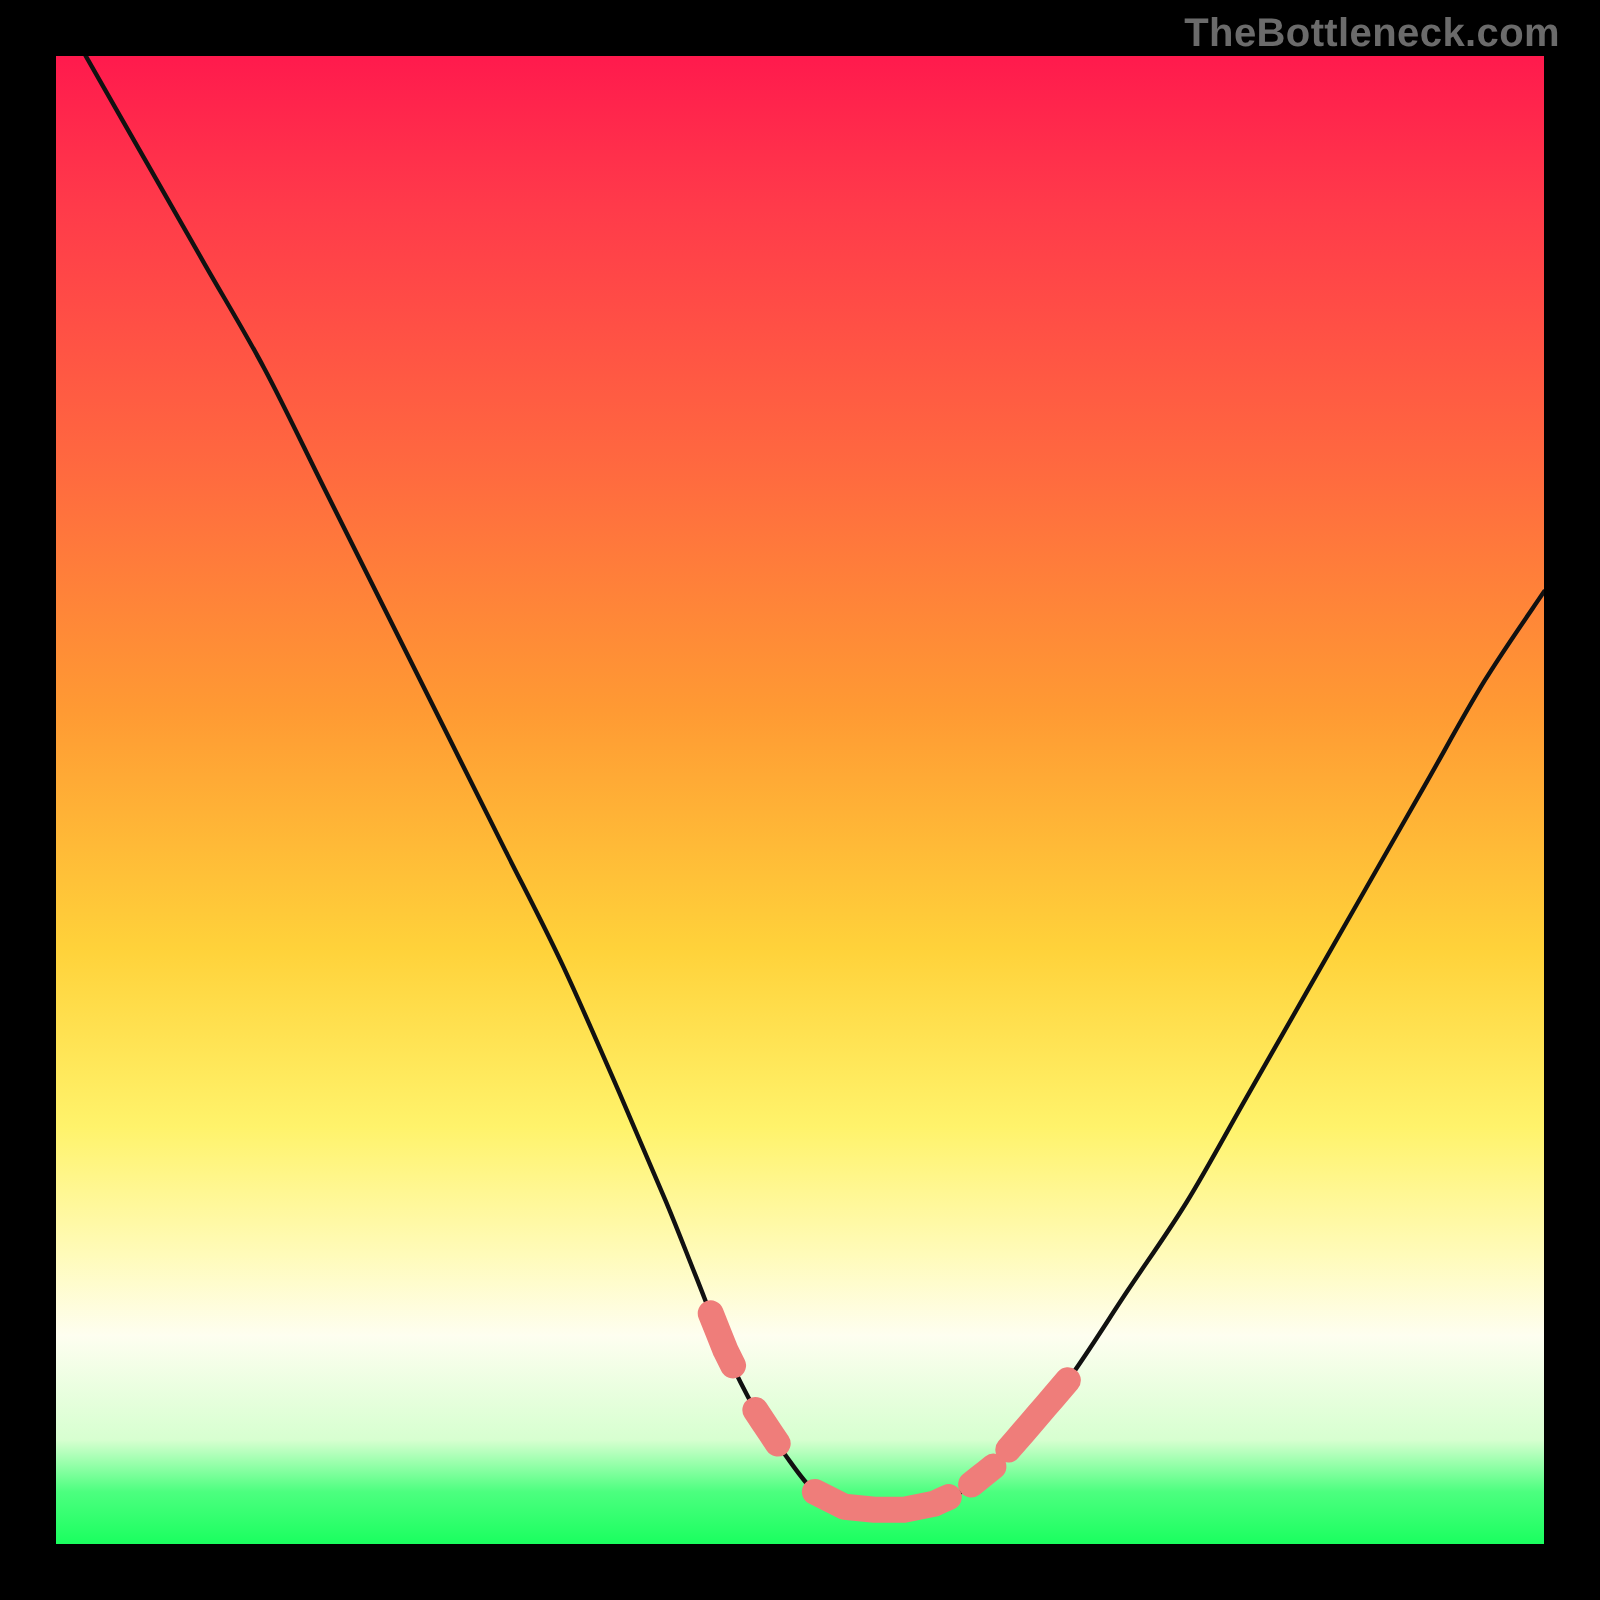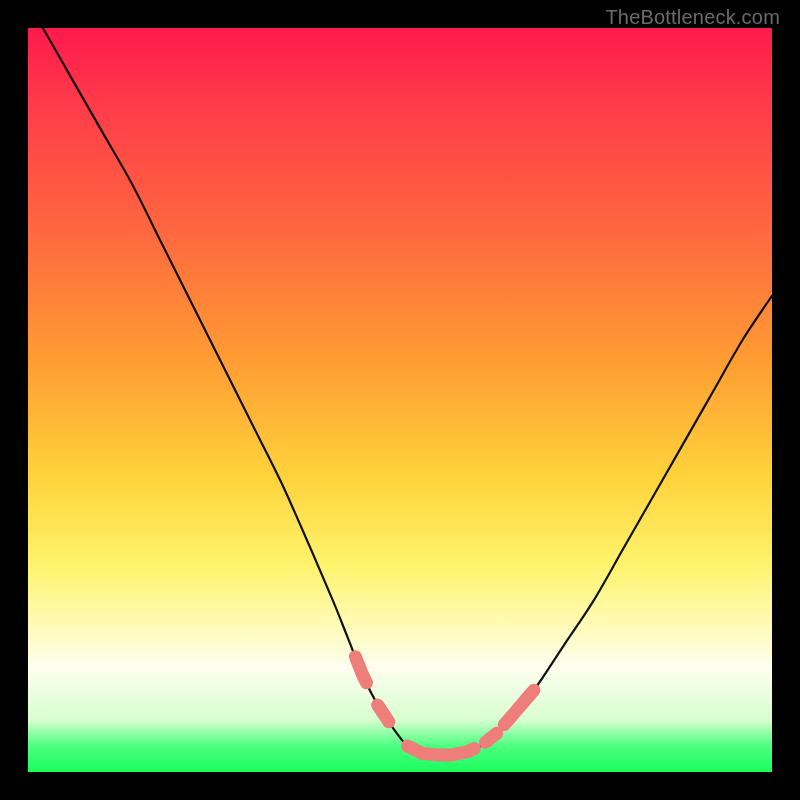--- a/index.html
+++ b/index.html
@@ -45,21 +45,21 @@
     left: 0;
     top: 0;
     width: 744px;
     height: 744px;
   }
   .attribution {
     position: absolute;
     top: 6px;
     right: 20px;
     font-size: 20px;
-    font-weight: 400;
+    font-weight: 700;
     color: #6b6b6b;
     letter-spacing: 0.2px;
     user-select: none;
   }
 </style>
 </head>
 <body>
 
 <div class="frame">
   <div class="plot-area">

